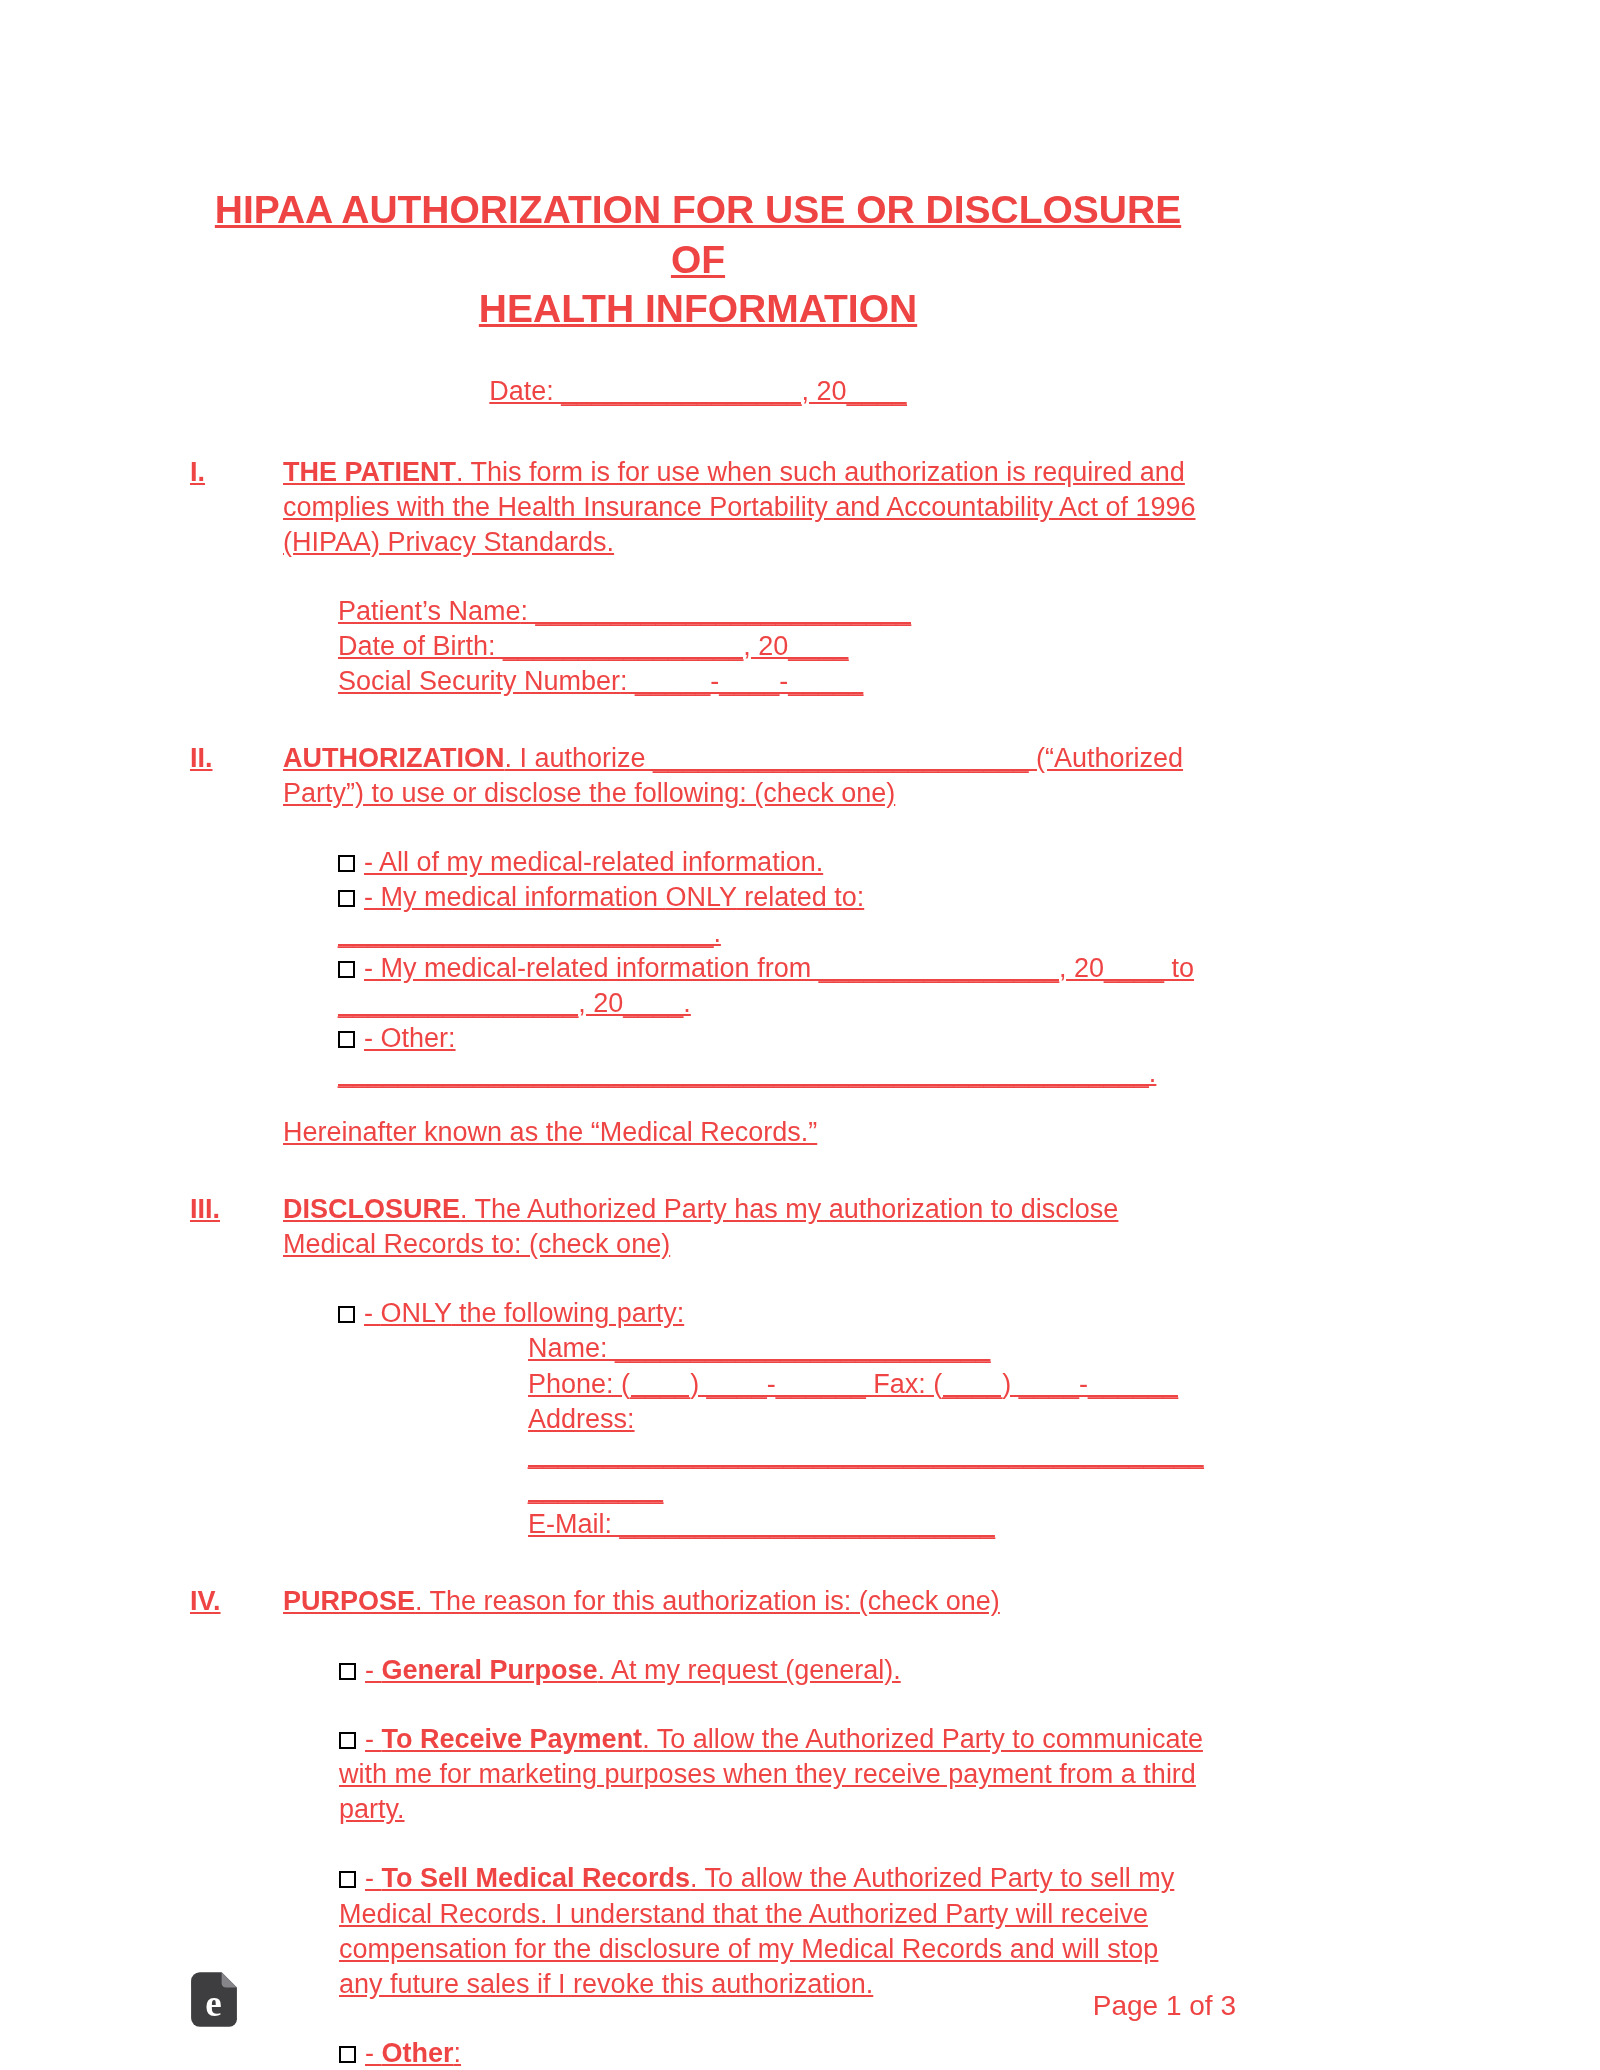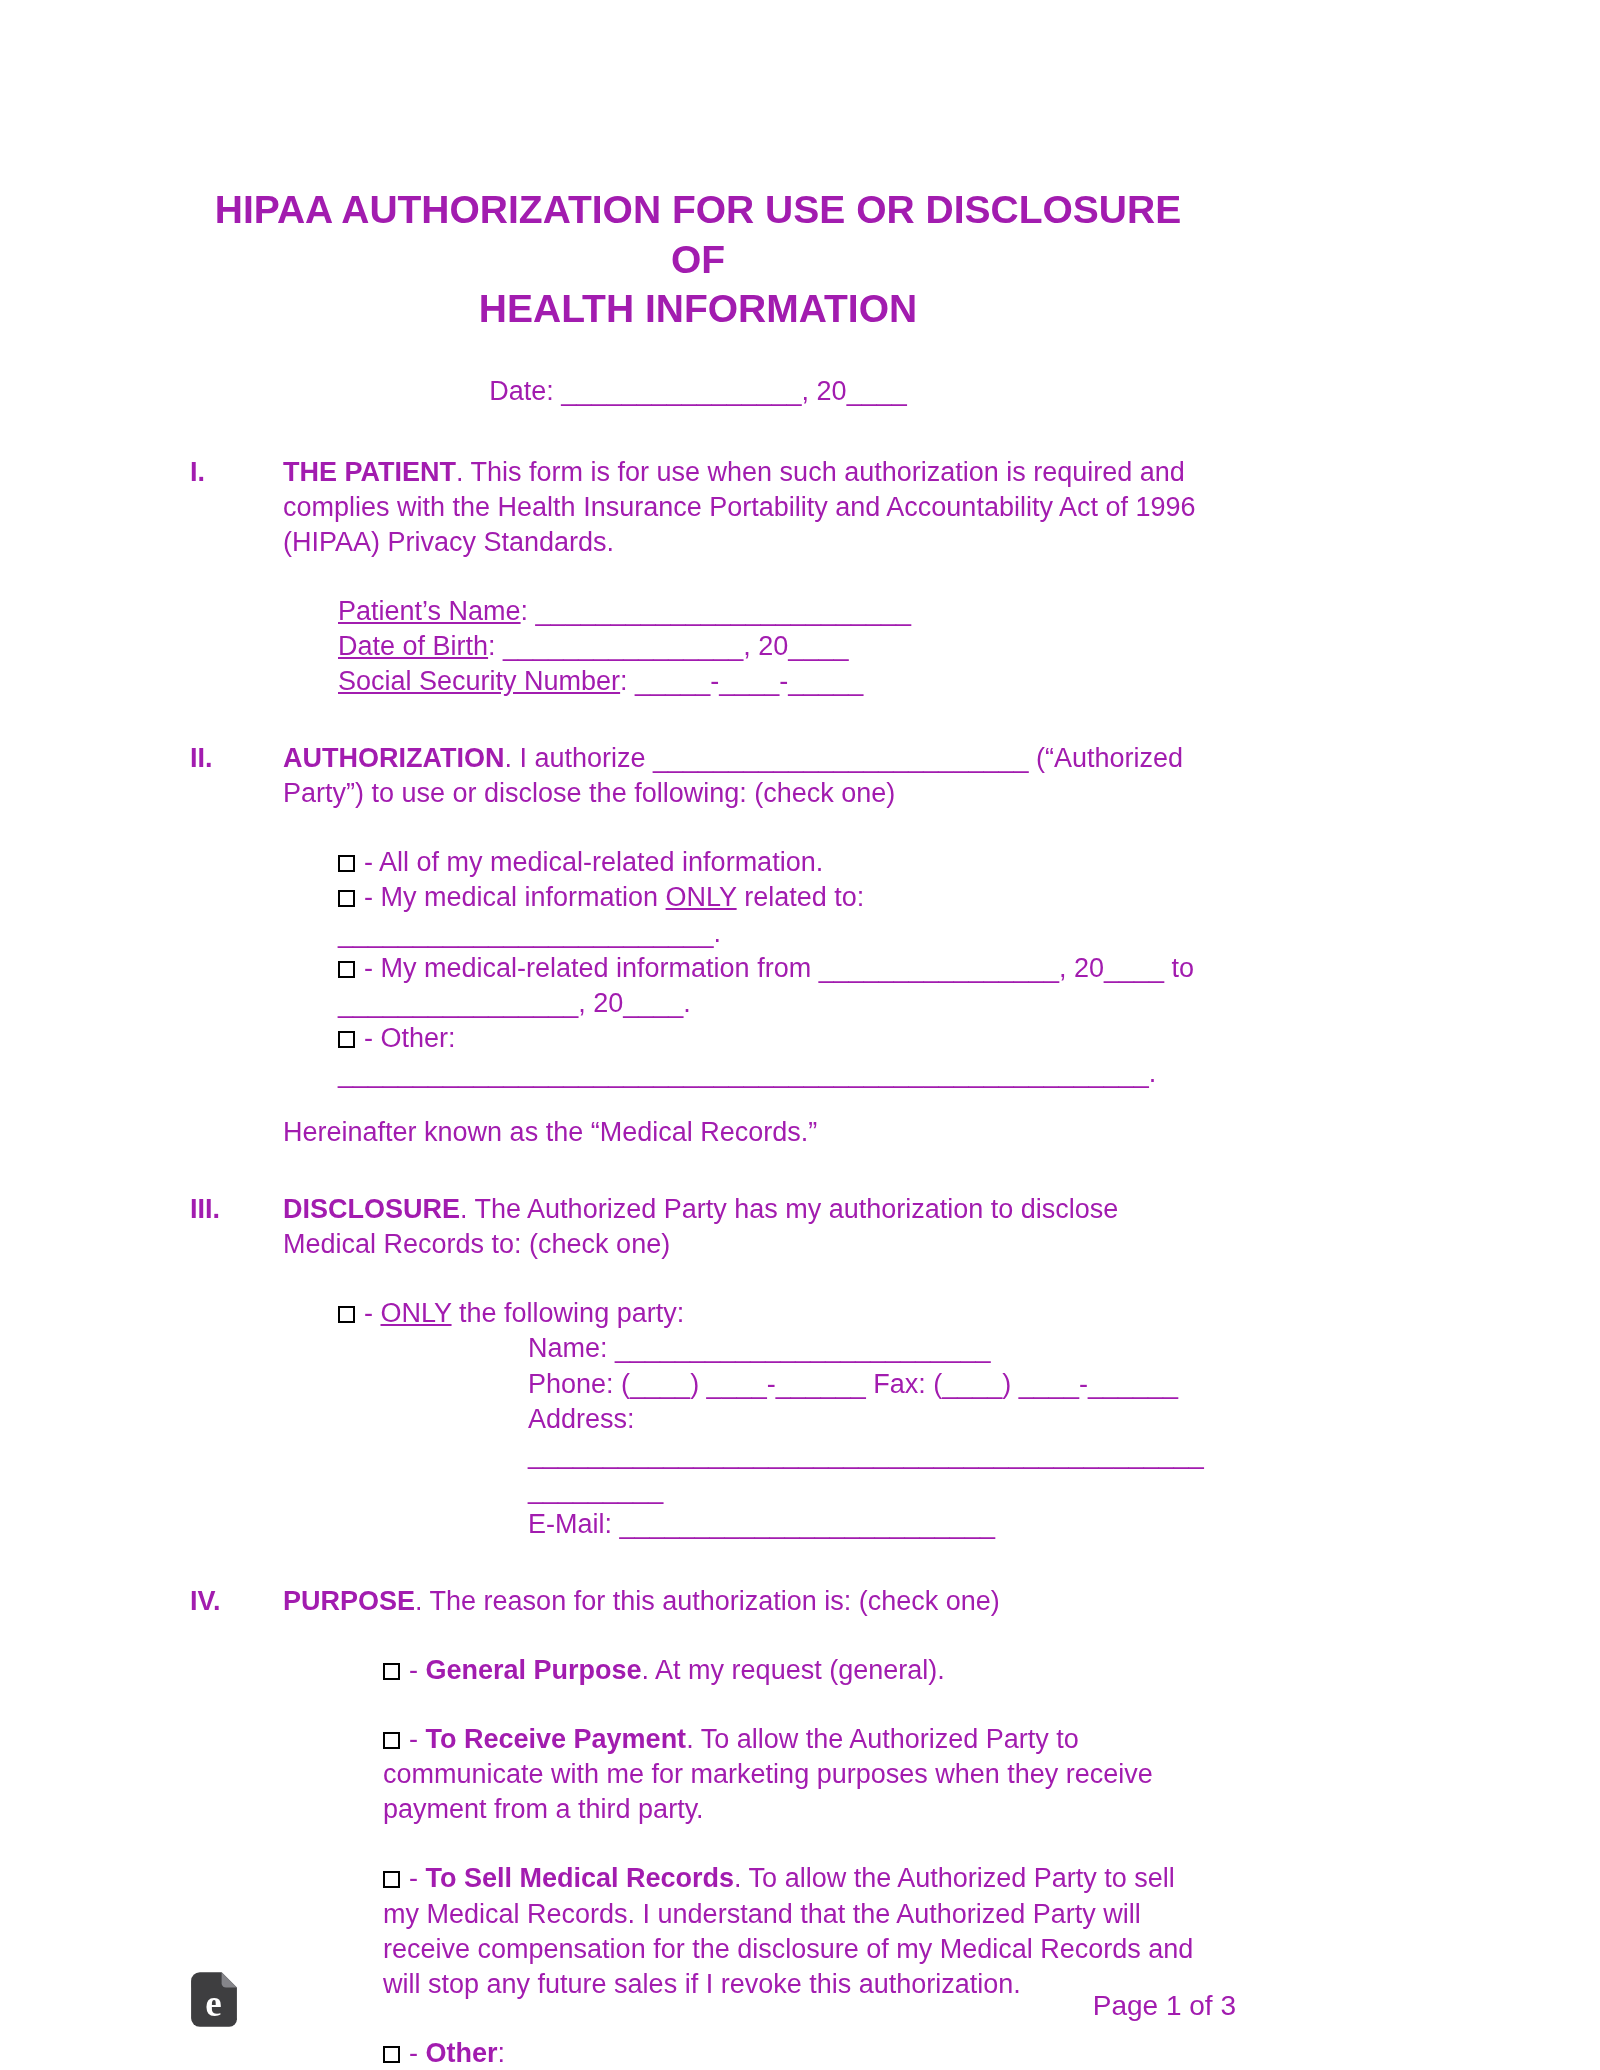--- a/index.html
+++ b/index.html
@@ -2,24 +2,25 @@
 <html><head>
 <meta charset="utf-8">
 <style>
   * { margin: 0; padding: 0; box-sizing: border-box; }
   html, body { background: #ffffff; }
   .page {
     position: relative;
     width: 1396px;
     height: 2070px;
     background: #ffffff;
-    color: #a21caf;
+    color: #ef4444;
     font-family: "Liberation Sans", sans-serif;
     font-size: 27px;
     line-height: 1.3;
+    text-decoration: underline;
   }
   .content { padding: 185px 190px 0 190px; }
   p { overflow-wrap: break-word; }
 
   .title {
     text-align: center;
     font-size: 39px;
     font-weight: bold;
     line-height: 1.27;
     margin-bottom: 40px;
@@ -27,21 +28,21 @@
 
   .date-line { margin-bottom: 46px; text-align: center; }
 
   .sec { display: flex; margin-bottom: 42px; }
   .numeral { width: 93px; flex: none; font-weight: bold; }
   .sec-body { flex: 1; min-width: 0; }
 
   .fields, .check-list { margin-top: 34px; margin-left: 55px; }
   .party-fields { margin-left: 190px; }
   .footnote { margin-top: 24px; }
-  .purpose-item { margin-top: 34px; margin-left: 100px; }
+  .purpose-item { margin-top: 34px; margin-left: 56px; }
 
   .checkbox {
     display: inline-block;
     width: 17px;
     height: 17px;
     border: 2px solid #000;
     margin-right: 9px;
     vertical-align: -1px;
     background: #fff;
   }

